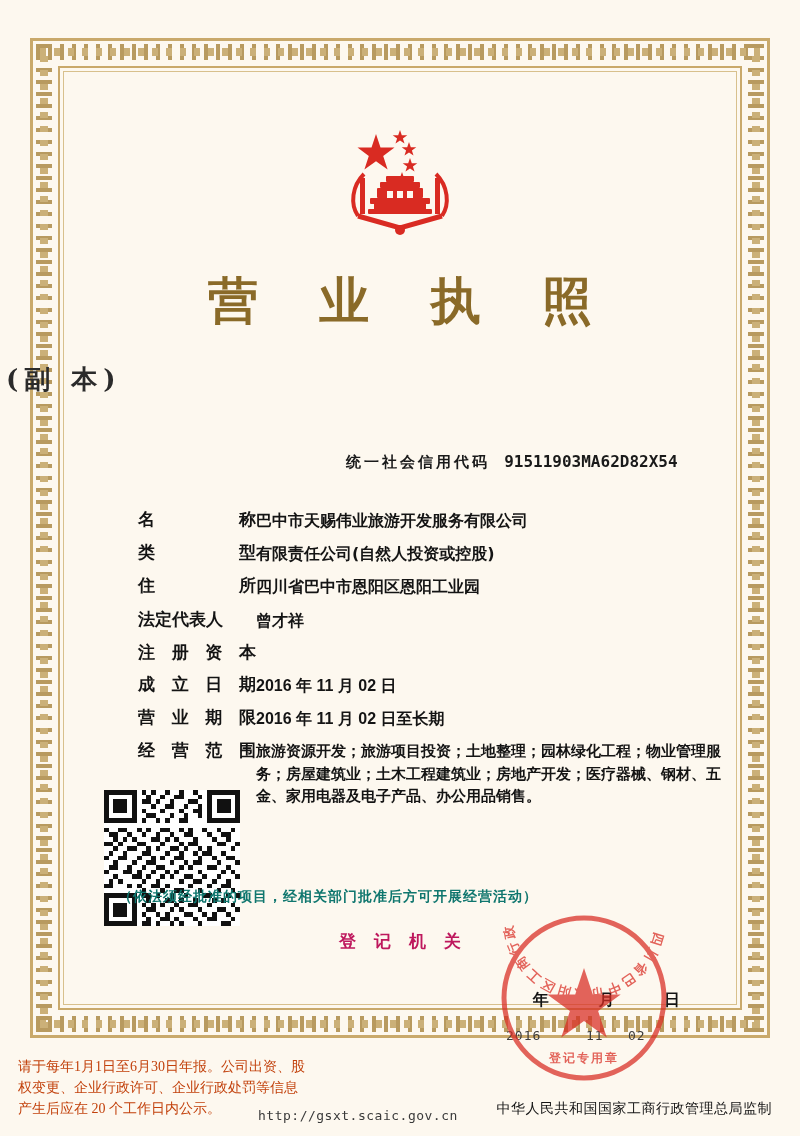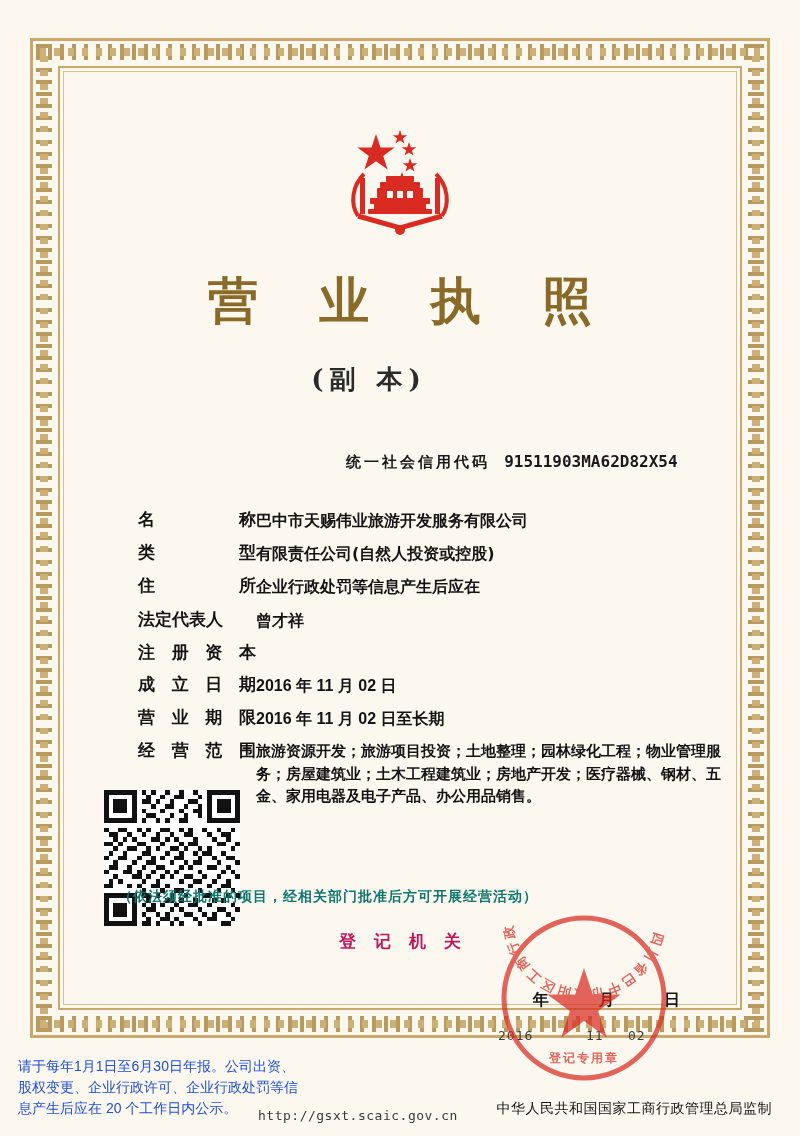--- a/index.html
+++ b/index.html
@@ -105,21 +105,21 @@
     font-size: 50px;
     letter-spacing: 22px;
     text-indent: 22px;
     color: #8a6a28;
   }
   .sub-title {
     position: absolute;
     left: 0;
     top: 362px;
     width: 732px;
-    text-align: center;
+    text-align: left;
     font-family: "DejaVu Serif", "Liberation Serif", serif;
     font-weight: bold;
     font-size: 26px;
     letter-spacing: 6px;
     text-indent: 6px;
     color: #2b2b2b;
   }
   
   .credit-row {
     position: absolute;
@@ -232,21 +232,21 @@
     position: absolute;
     left: 498px;
     top: 1028px;
     width: 200px;
     font-family: "DejaVu Sans Mono", monospace;
     font-size: 13px;
     color: #3c3c3c;
     letter-spacing: 1px;
   }
   .date-nums span { position: absolute; }
-  .dn-y { left: 0; }
+  .dn-y { left: 8px; }
   .dn-m { left: 88px; }
   .dn-d { left: 130px; }
   
   .seal {
     position: absolute;
     left: 498px;
     top: 912px;
     width: 172px;
     height: 172px;
     opacity: 0.72;
@@ -263,23 +263,23 @@
     white-space: nowrap;
     font-family: "DejaVu Sans", sans-serif;
   }
   
   .footer-left {
     position: absolute;
     left: 18px;
     top: 1056px;
     width: 290px;
     font-size: 14px;
-    color: #1d4ed8;
+    color: #c2410c;
     line-height: 1.5;
-    font-family: Liberation Sans, sans-serif;
+    font-family: Liberation Serif, serif;
   }
   .footer-url {
     position: absolute;
     left: 258px;
     top: 1108px;
     font-family: "DejaVu Sans Mono", monospace;
     font-size: 13px;
     color: #3a3a3a;
     letter-spacing: 0.5px;
   }
@@ -360,21 +360,21 @@
           <span class="ch">型</span>
       </div>
       <div class="field-value">有限责任公司(自然人投资或控股)</div>
     </div>
 
     <div class="field">
       <div class="field-label">
         <span class="ch">住</span>
           <span class="ch">所</span>
       </div>
-      <div class="field-value">企业行政处罚等信息产生后应在</div>
+      <div class="field-value">四川省巴中市恩阳区恩阳工业园</div>
     </div>
 
     <div class="field">
       <div class="field-label tight">法定代表人</div>
       <div class="field-value">曾才祥</div>
     </div>
 
     <div class="field">
       <div class="field-label">
         <span class="ch">注</span>

